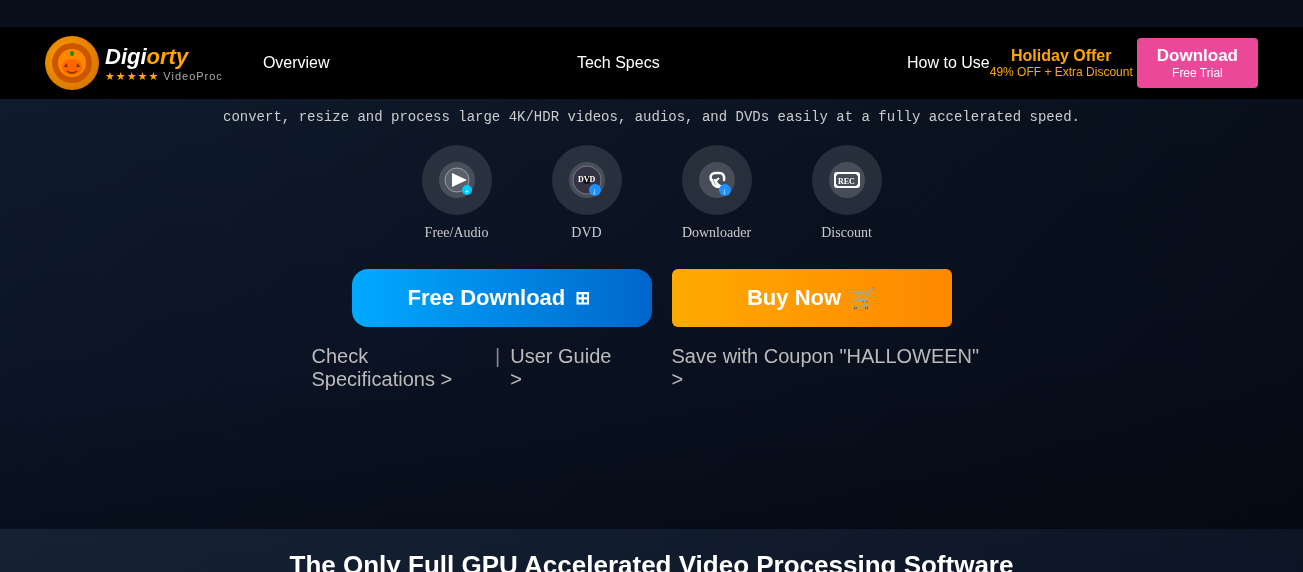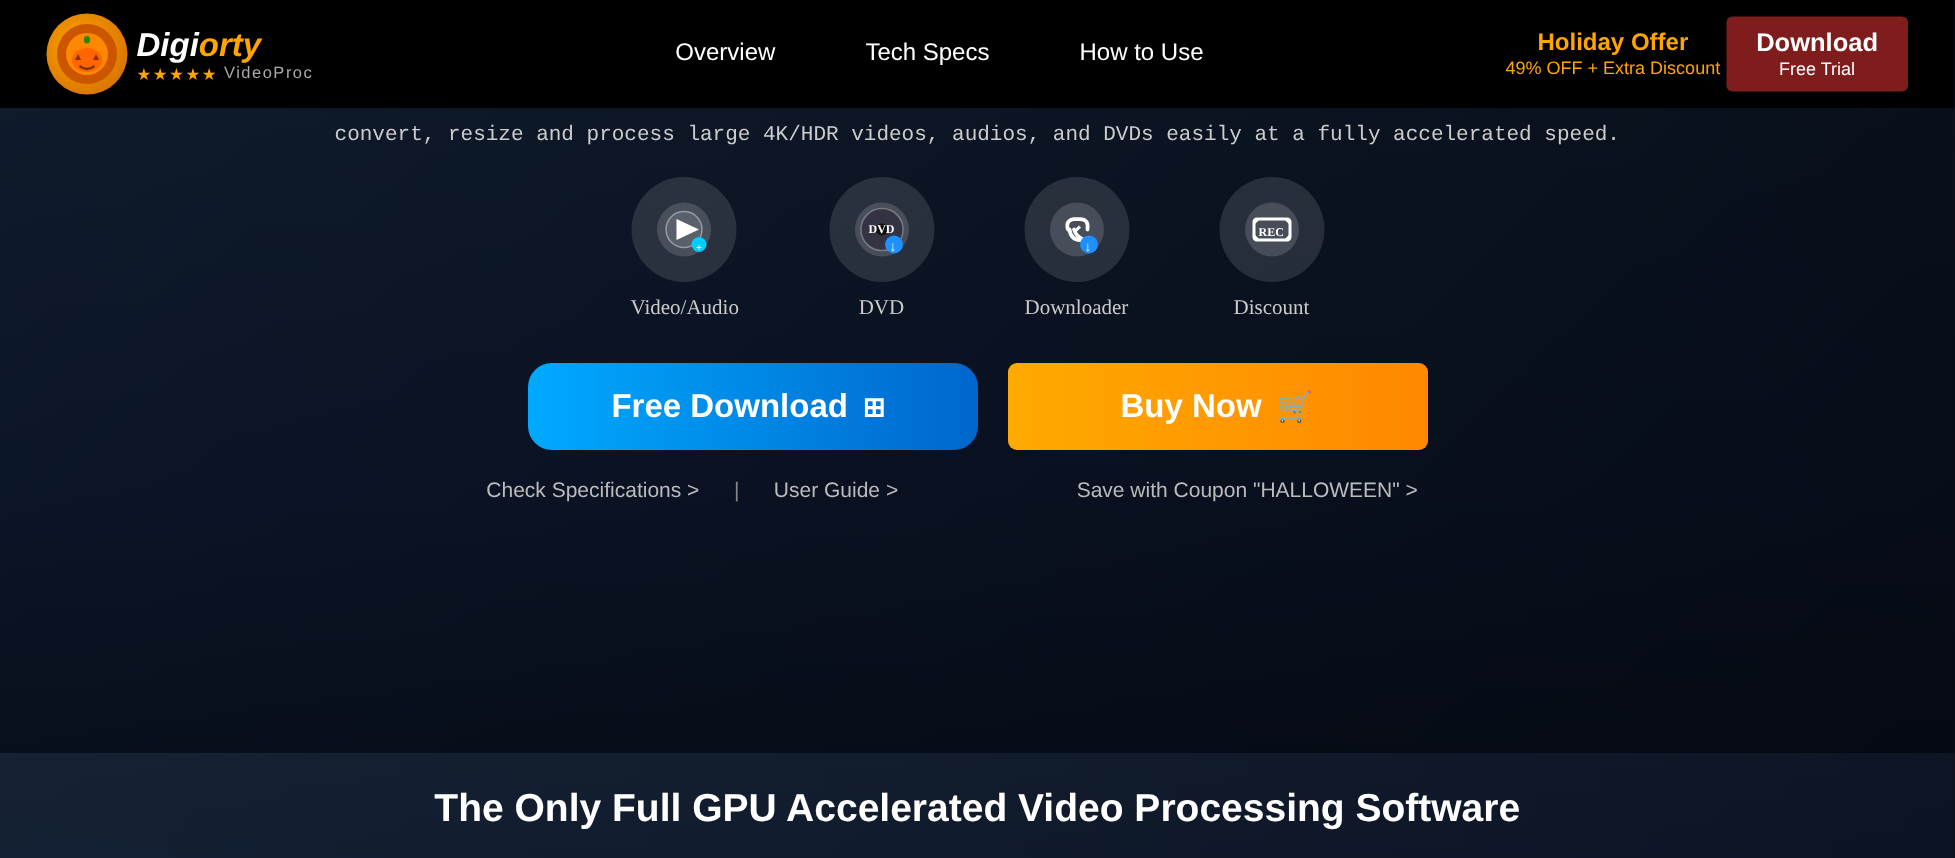--- a/index.html
+++ b/index.html
@@ -5,23 +5,24 @@
     * { margin: 0; padding: 0; box-sizing: border-box; }
     body { width: 1303px; height: 572px; overflow: hidden; font-family: Arial, sans-serif; background: #0a0e1a; }
 
     
     .navbar {
       width: 100%;
       height: 72px;
       background: #000;
       display: flex;
       align-items: center;
-      padding: 0 31px;
+      padding: 0 45px;
       position: relative;
       z-index: 10;
+      margin-top: 27px;
     }
     .logo-area {
       display: flex;
       align-items: center;
       margin-right: 40px;
     }
     .logo-circle {
       width: 54px;
       height: 54px;
       border-radius: 50%;
@@ -32,22 +33,22 @@
       position: relative;
       overflow: hidden;
     }
     .logo-text-group { display: flex; flex-direction: column; margin-left: 6px; }
     .logo-stars { color: #ffa500; font-size: 11px; letter-spacing: 1px; }
 
     .nav-links {
       display: flex;
       align-items: center;
       flex: 1;
-      justify-content: center;
-      gap: 60px;
+      justify-content: space-between;
+      gap: 26px;
     }
     .nav-link {
       color: #fff;
       text-decoration: none;
       font-size: 16px;
       cursor: pointer;
     }
     .nav-right {
       display: flex;
       align-items: center;
@@ -60,21 +61,21 @@
     .holiday-offer .title {
       color: #ffa500;
       font-size: 16px;
       font-weight: bold;
     }
     .holiday-offer .sub {
       color: #ffa500;
       font-size: 12px;
     }
     .download-btn {
-      background: #7f1d1d;
+      background: #ec4899;
       color: #fff;
       border: none;
       padding: 8px 20px;
       border-radius: 4px;
       cursor: pointer;
       text-align: center;
       min-width: 120px;
     }
     .download-btn .d-main {
       font-size: 17px;
@@ -187,25 +188,25 @@
       justify-content: center;
     }
 
     .sub-links {
       display: flex;
       gap: 60px;
       margin-top: 2px;
     }
     .sub-link-group {
       display: flex;
-      gap: 17px;
-      font-size: 14px;
+      gap: 4px;
+      font-size: 20px;
       color: #bbb;
       width: 300px;
-      justify-content: center;
+      justify-content: flex-start;
     }
     .sub-link {
       color: #bbb;
       cursor: pointer;
       text-decoration: none;
     }
     .pipe { margin: 0 6px; color: #888; }
 
     
     .bottom-strip {
@@ -291,21 +292,21 @@
       <div class="feature-item">
         <div class="feature-icon-circle">
           <svg width="40" height="40" viewBox="0 0 40 40">
             <circle cx="20" cy="20" r="18" fill="rgba(255,255,255,0.15)"></circle>
             <circle cx="20" cy="20" r="12" fill="rgba(255,255,255,0.1)" stroke="rgba(255,255,255,0.4)" stroke-width="1"></circle>
             <polygon points="15,13 30,20 15,27" fill="#fff"></polygon>
             <circle cx="30" cy="30" r="5" fill="#00ccff"></circle>
             <text x="28" y="34" fill="#fff" font-size="7" font-weight="bold">+</text>
           </svg>
         </div>
-        <span class="feature-label">Video/Audio</span>
+        <span class="feature-label">Free/Audio</span>
       </div>
 
       <div class="feature-item">
         <div class="feature-icon-circle">
           <svg width="40" height="40" viewBox="0 0 40 40">
             <circle cx="20" cy="20" r="18" fill="rgba(255,255,255,0.15)"></circle>
             <circle cx="20" cy="20" r="14" fill="#334" stroke="rgba(255,255,255,0.3)" stroke-width="1"></circle>
             <circle cx="20" cy="20" r="4" fill="#111"></circle>
             <text x="11" y="22" fill="#fff" font-size="8" font-weight="bold">DVD</text>
             <circle cx="28" cy="30" r="6" fill="#1e90ff"></circle>

